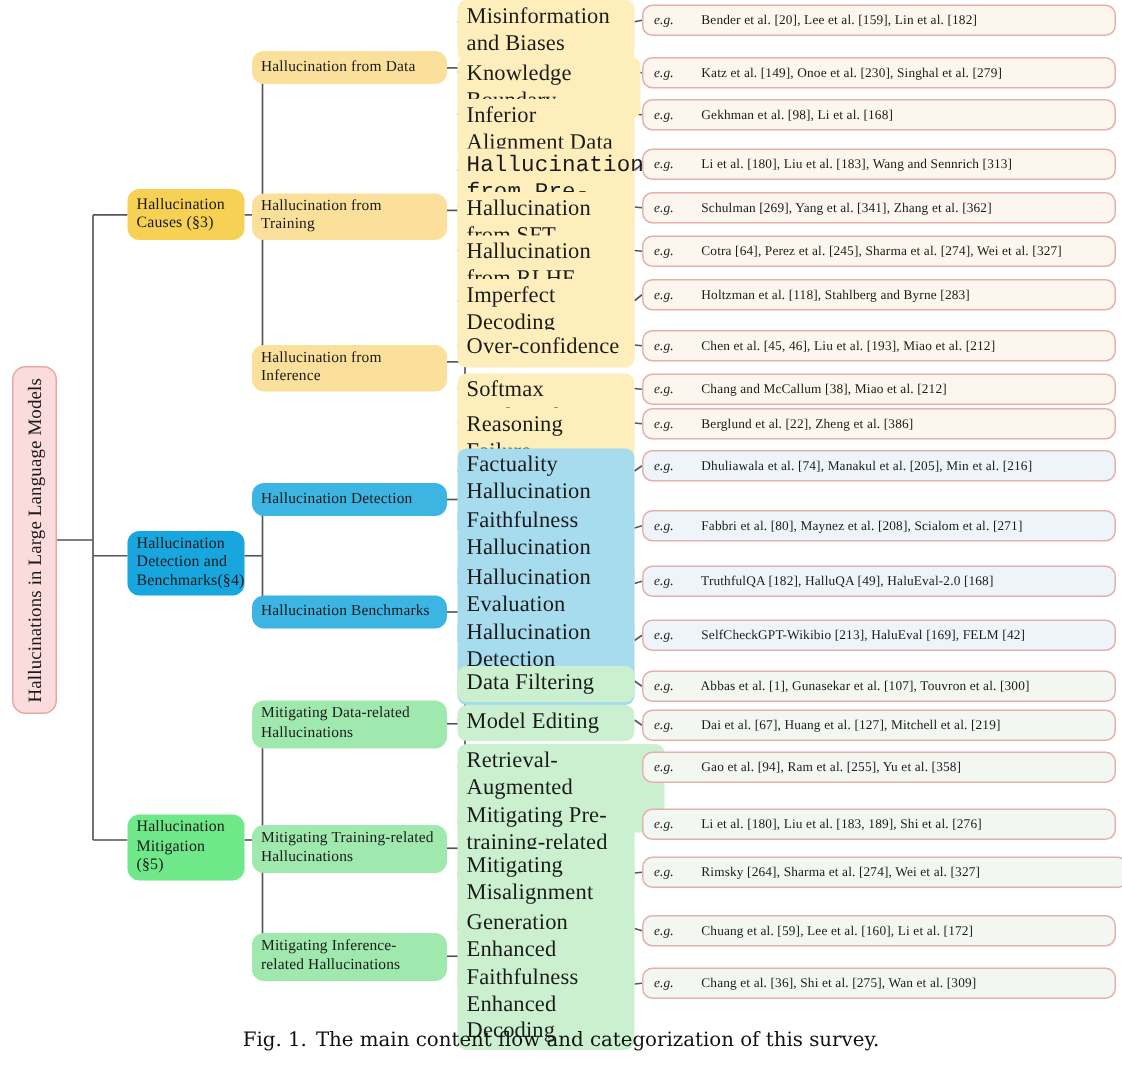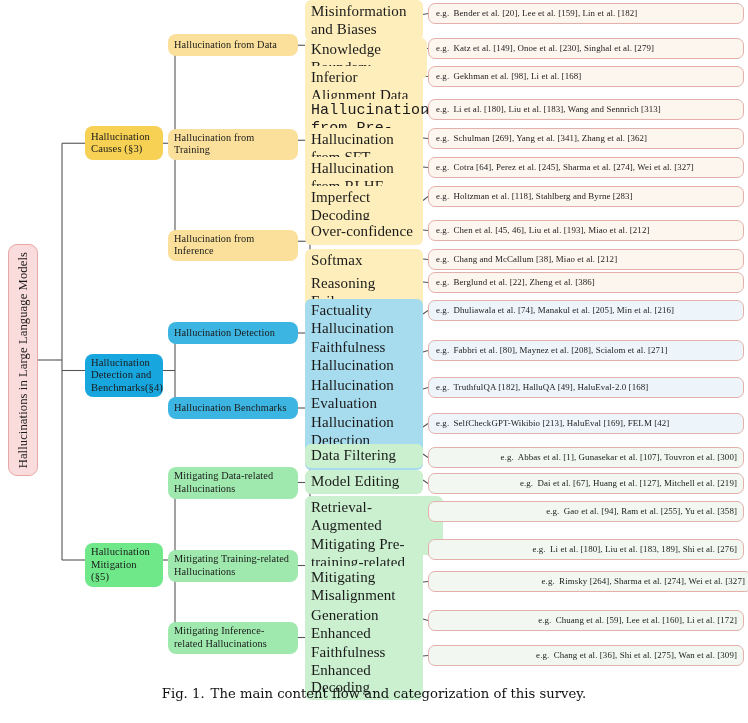--- a/index.html
+++ b/index.html
@@ -62,22 +62,22 @@
   
   .leaf{
     font-size:8.9px;
     border-radius:7px;
     border:1px solid #e3b0ac;
     padding-left:7px;
     white-space:nowrap;
   }
   .leaf.yellow{background:#fdf6ee;}
   .leaf.blue{background:#eef5fa;}
-  .leaf.green{background:#f2f8f1;justify-content:flex-end;}
-  .leaf .eg{margin-right:2px;}
+  .leaf.green{background:#f2f8f1;}
+  .leaf .eg{font-style:italic;margin-right:16px;}
 
   .caption{
     position:absolute;
     left:0;top:686px;width:748px;
     text-align:center;
     font-size:13.2px;
     color:#111;
     font-family:"DejaVu Serif","Liberation Serif",serif;
   }
   .caption .fignum{margin-right:6px;}

